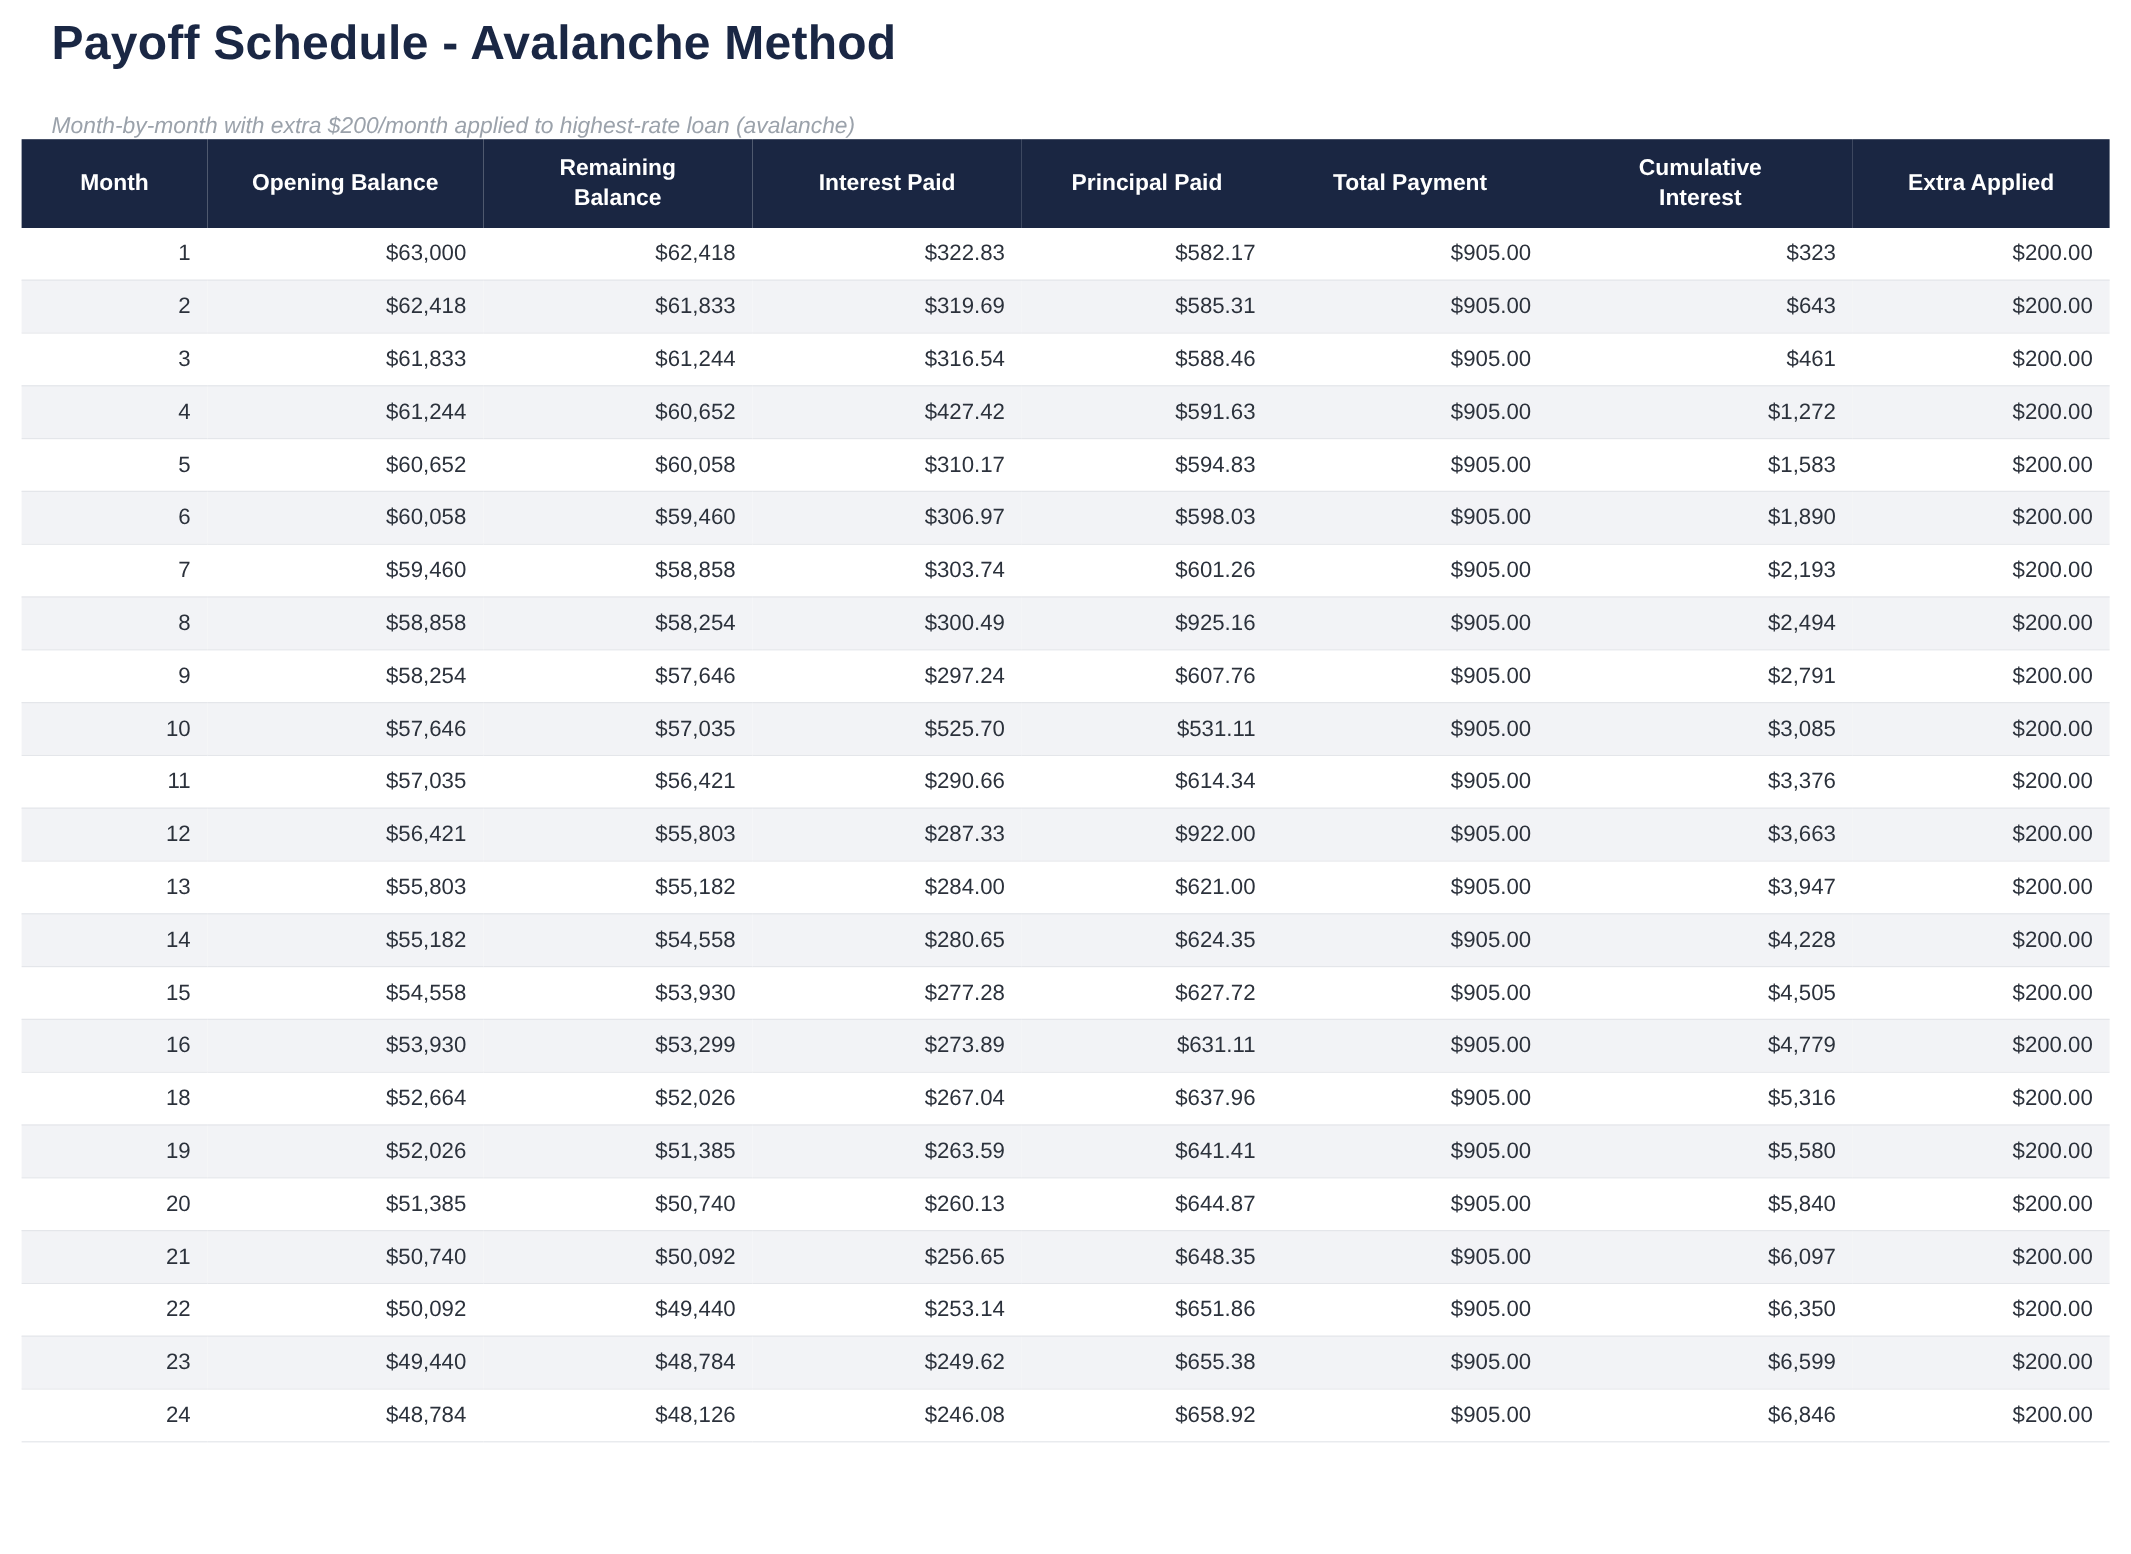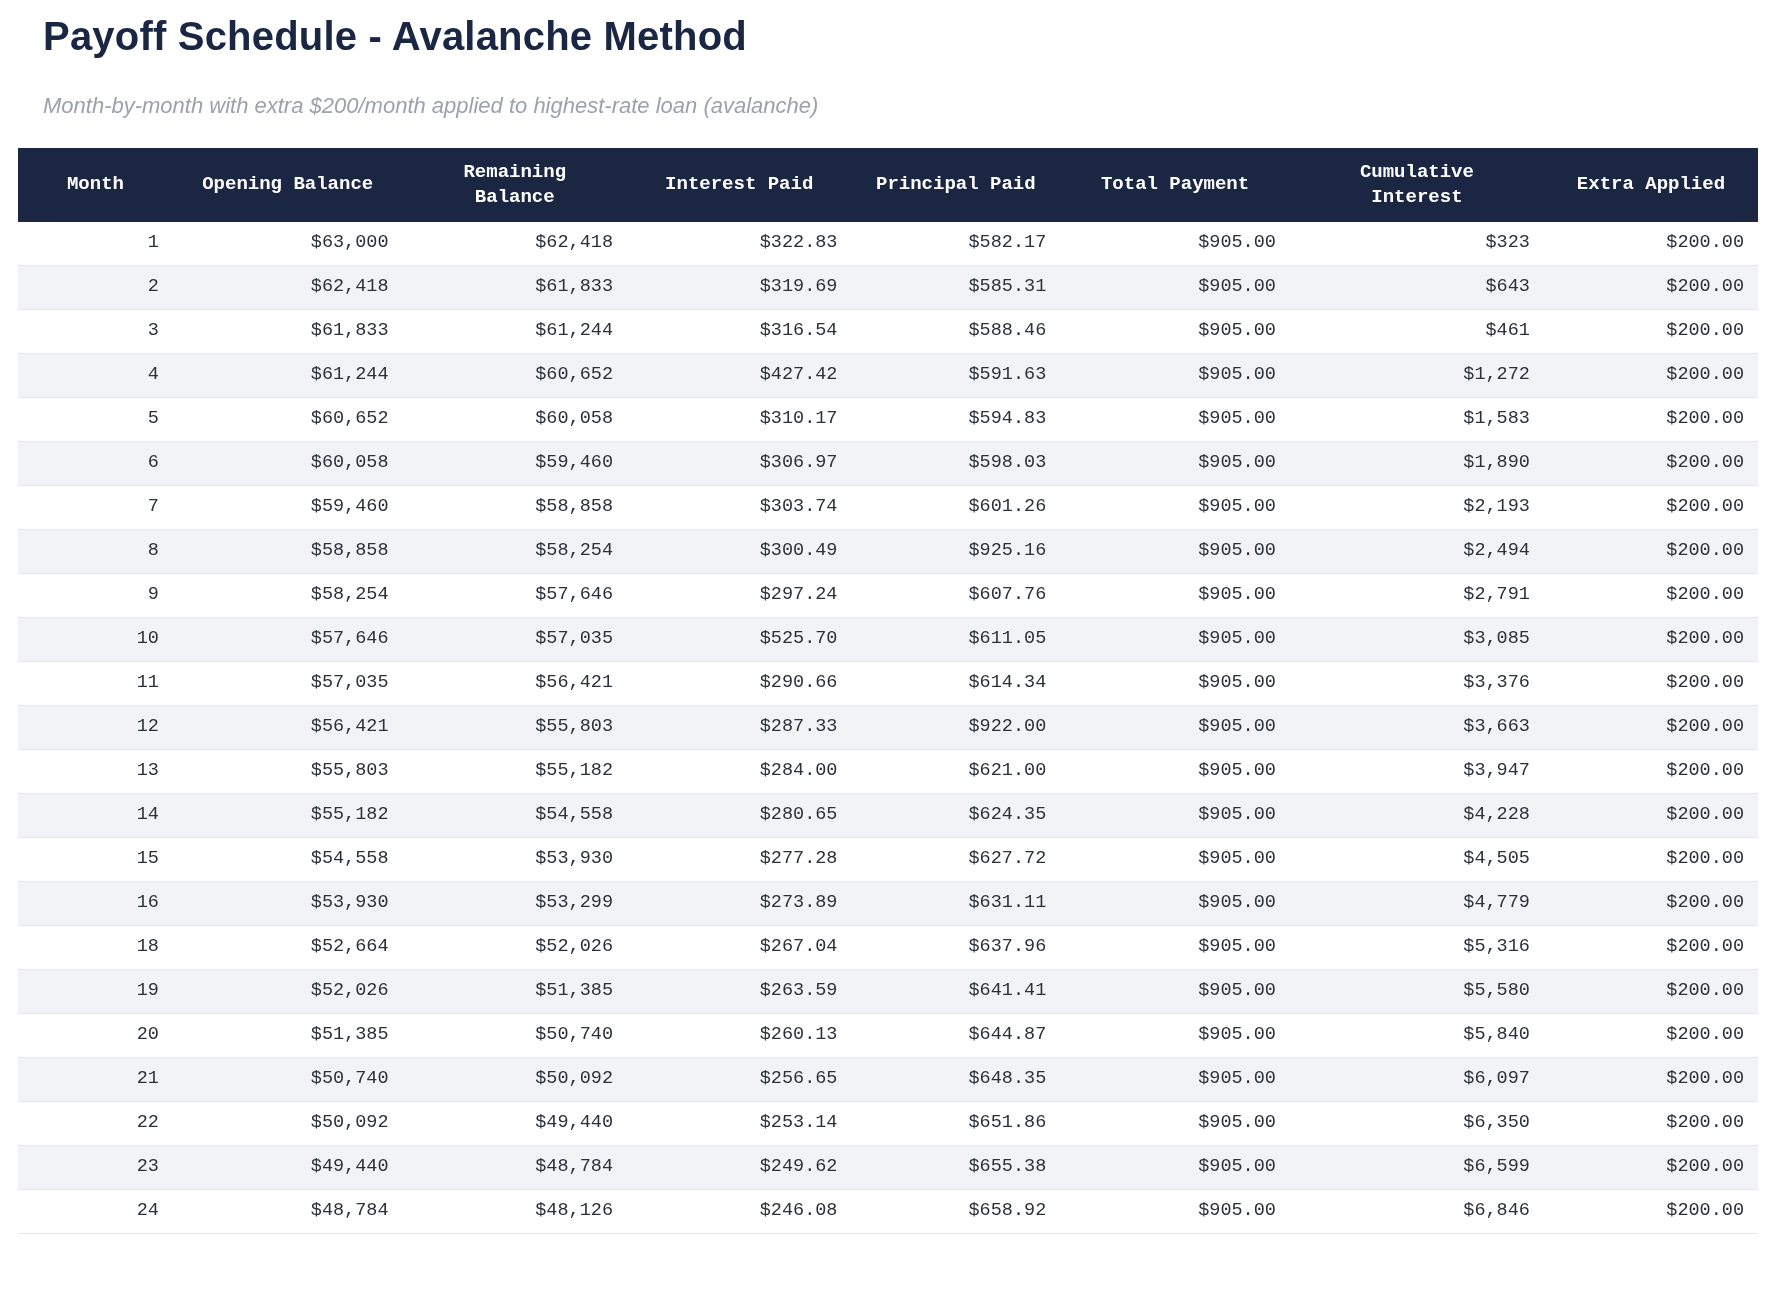--- a/index.html
+++ b/index.html
@@ -18,31 +18,29 @@
   h1.title {
     margin-left: 25px;
     font-size: 40px;
     line-height: 1.22;
     font-weight: 800;
     color: #1a2744;
     letter-spacing: 0.2px;
   }
   .subtitle {
     margin: 35px 0 0 25px;
-    font-size: 22px;
+    font-size: 19px;
     line-height: 20px;
     font-style: italic;
     color: #9ba2ab;
   }
   table.schedule {
-    margin-top: 32px;
     width: 1740px;
     border-collapse: collapse;
     table-layout: fixed;
-    font-family: Liberation Mono, monospace;
   }
   table.schedule thead th {
     background: #1a2642;
     color: #ffffff;
     font-weight: 700;
     font-size: 19px;
     line-height: 25px;
     text-align: center;
     vertical-align: middle;
     padding: 12px 14px;
@@ -194,21 +192,21 @@
           <td>$607.76</td>
           <td>$905.00</td>
           <td>$2,791</td>
           <td>$200.00</td>
         </tr>
         <tr>
           <td>10</td>
           <td>$57,646</td>
           <td>$57,035</td>
           <td>$525.70</td>
-          <td>$611.05</td>
+          <td>$531.11</td>
           <td>$905.00</td>
           <td>$3,085</td>
           <td>$200.00</td>
         </tr>
         <tr>
           <td>11</td>
           <td>$57,035</td>
           <td>$56,421</td>
           <td>$290.66</td>
           <td>$614.34</td>

